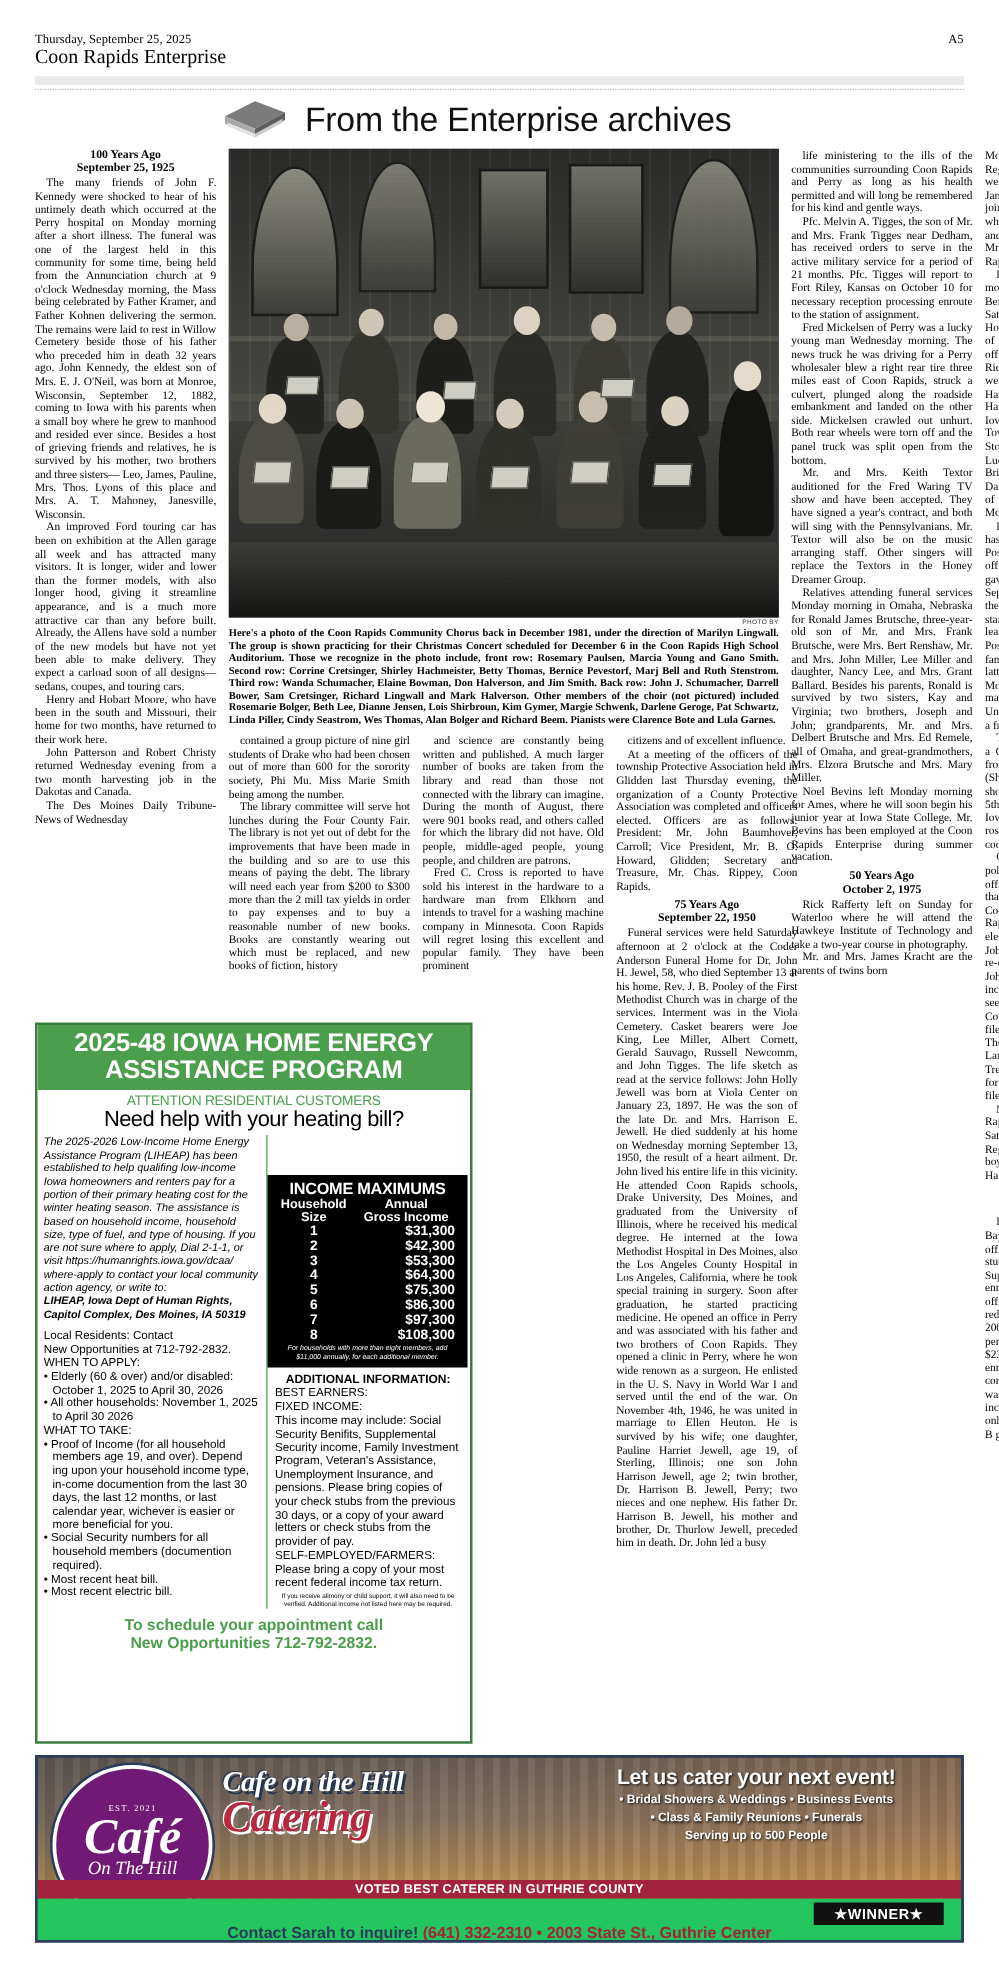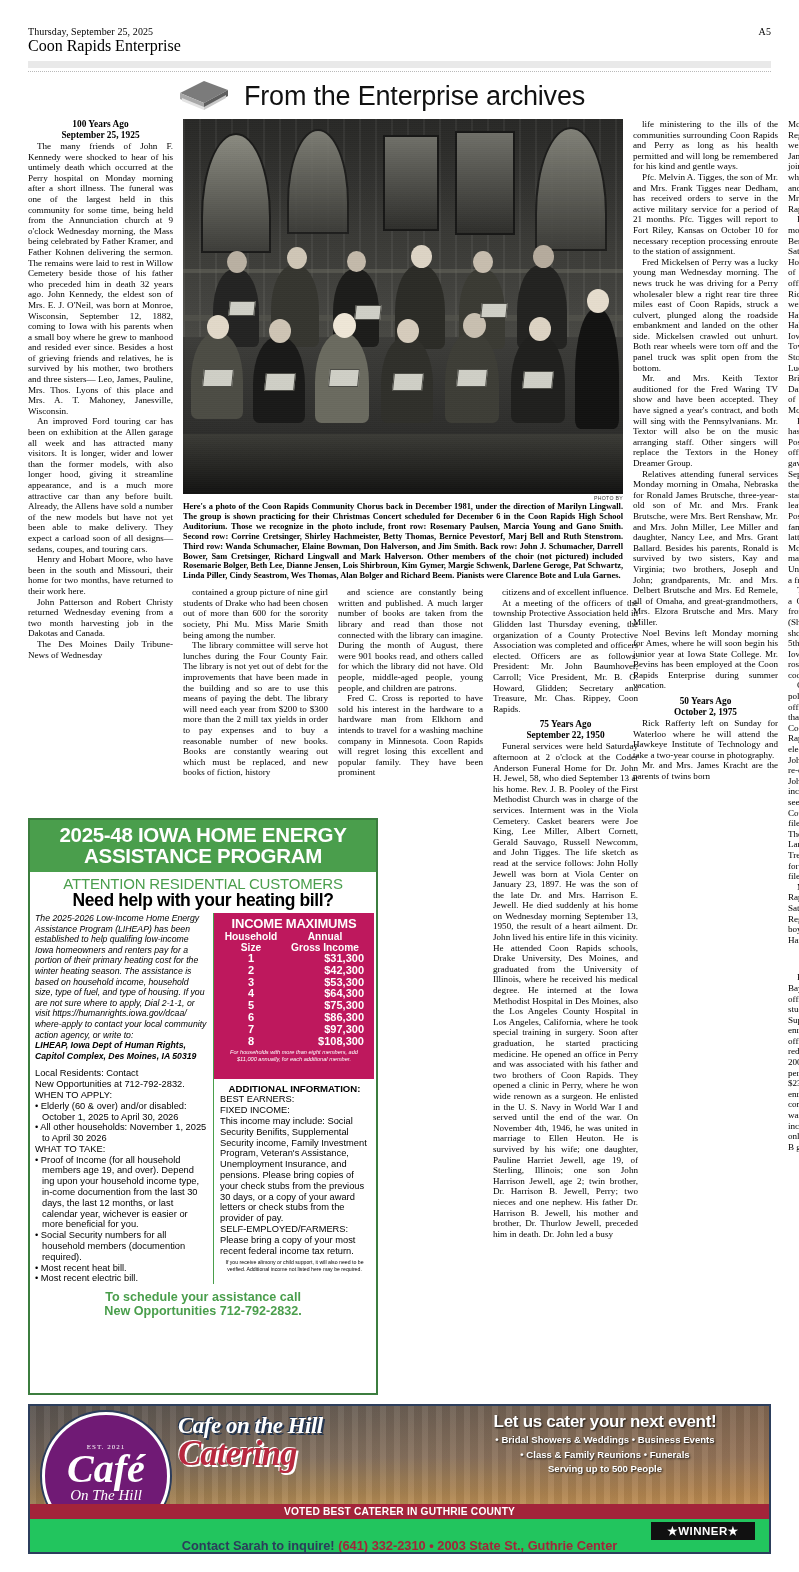--- a/index.html
+++ b/index.html
@@ -69,27 +69,27 @@
      background-image:repeating-linear-gradient(0deg, rgba(255,255,255,.06) 0 1px, rgba(0,0,0,.06) 1px 2px); }
 
   
   .liheap {
     position:absolute; left:28px; top:818px; width:350px; height:577px;
     border:2px solid #3c7d3f; background:#fff; overflow:hidden;
     font-family:"Liberation Sans", sans-serif;
   }
   .li-green-bar { background:#4a9e4c; color:#fff; text-align:center; padding:4px 6px 6px; }
   .li-green-bar .l1 { font-size:20.5px; font-weight:bold; line-height:21px; letter-spacing:-.3px;}
-  .li-attn { color:#4a9e4c; font-size:15px; text-align:center; margin-top:3px; letter-spacing:-.2px; }
-  .li-need { font-size:17.5px; font-weight:bold; text-align:center; line-height:19px; margin-top:-1px; letter-spacing:-.4px;}
+  .li-attn { color:#4a9e4c; font-size:11px; text-align:center; margin-top:3px; letter-spacing:-.2px; }
+  .li-need { font-size:17.5px; font-weight:normal; text-align:center; line-height:19px; margin-top:-1px; letter-spacing:-.4px;}
   .li-mid { display:flex; margin-top:3px; }
   .li-left { width:184px; padding:0 6px 0 5px; border-right:1px solid #4a9e4c; }
   .li-right { width:160px; }
   .li-para { font-size:8.7px; line-height:10.6px; font-style:italic; }
-  .li-table { background:#be185d; color:#fff; padding:3px 6px 16px; }
+  .li-table { background:#000000; color:#fff; padding:3px 6px 4px;margin-top:32px; }
   .li-table h3 { margin:0; text-align:center; font-size:13px; letter-spacing:-.2px; }
   .li-th { display:flex; justify-content:space-between; font-size:10.2px; font-weight:bold; line-height:11px; }
   .li-th .c1 { width:62px; text-align:center;}
   .li-th .c2 { width:86px; text-align:center;}
   .li-tr { display:flex; justify-content:space-between; font-size:11px; font-weight:bold; line-height:11.8px;}
   .li-tr .c1 { width:62px; text-align:center;}
   .li-tr .c2 { width:86px; text-align:right; padding-right:4px;}
   .li-note { font-size:5.6px; font-style:italic; line-height:6.6px; text-align:center; margin-top:2px; }
   .li-sub { font-size:9.3px; line-height:10.8px; }
   .li-li { padding-left:7px; text-indent:-7px; }
@@ -378,21 +378,21 @@
           <div class="li-sub hdr">BEST EARNERS:</div>
           <div class="li-sub hdr">FIXED INCOME:</div>
           <div class="li-sub">This income may include: Social Security Benifits, Supplemental Security income, Family Investment Program, Veteran's Assistance, Unemployment Insurance, and pensions. Please bring copies of your check stubs from the previous 30 days, or a copy of your award letters or check stubs from the provider of pay.</div>
           <div class="li-sub hdr">SELF-EMPLOYED/FARMERS:</div>
           <div class="li-sub">Please bring a copy of your most recent federal income tax return.</div>
           <div class="li-fine">If you receive alimony or child support, it will also need to be verified. Additional income not listed here may be required.</div>
         </div>
       </div>
     </div>
 
-    <div class="li-call">To schedule your assistance call</div>
+    <div class="li-call">To schedule your appointment call</div>
     <div class="li-call" style="margin-top:0;">New Opportunities 712-792-2832.</div>
   </div>
 
   <div class="cafead">
     <div class="cafe-photo"></div>
 
     <div class="cafe-badge">
       <div class="stripe"></div>
       <div class="est">EST. 2021</div>
       <div class="cafe">Café</div>

